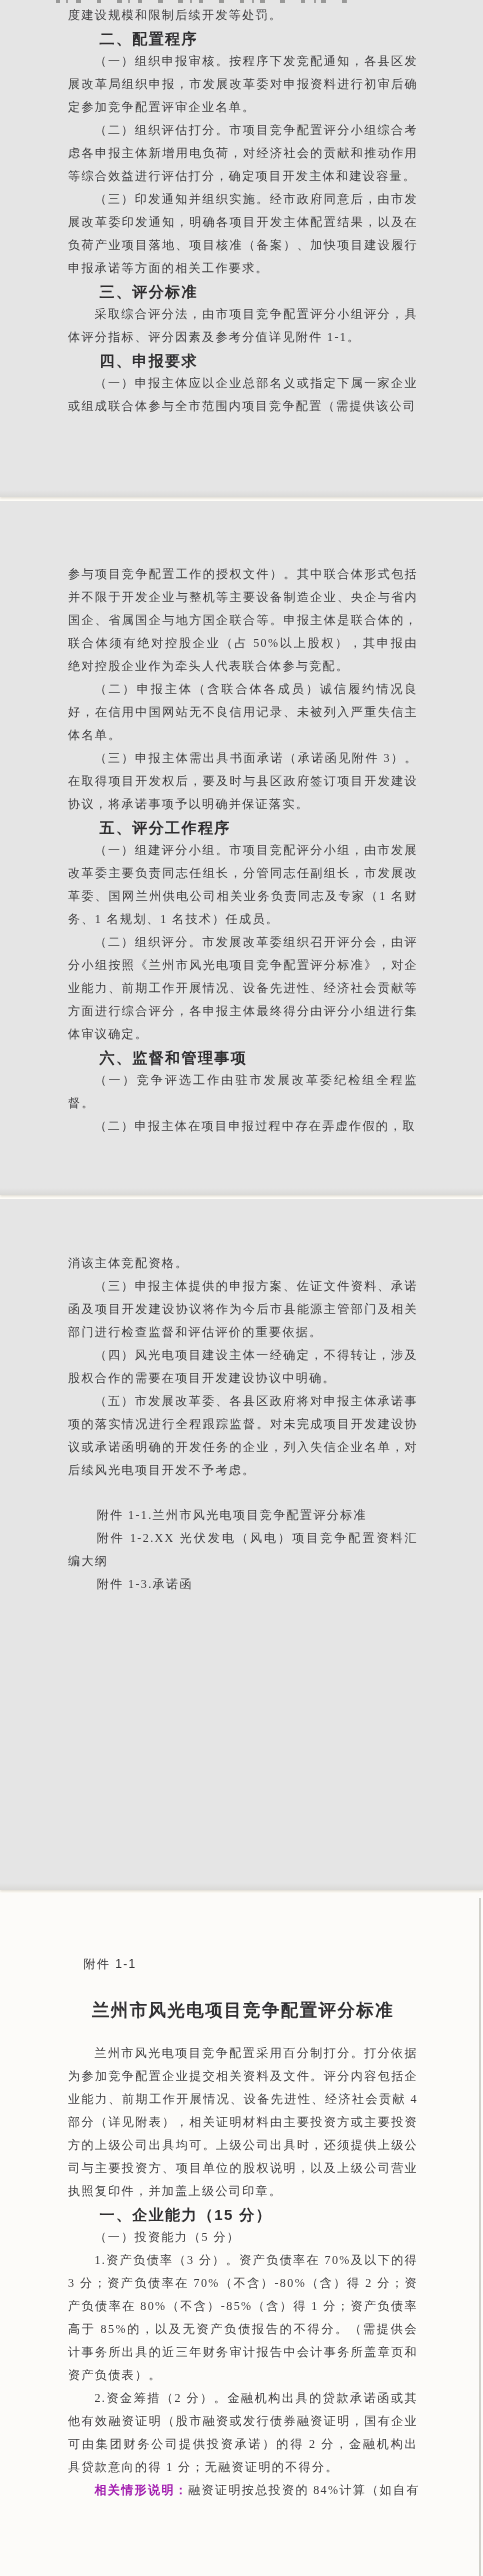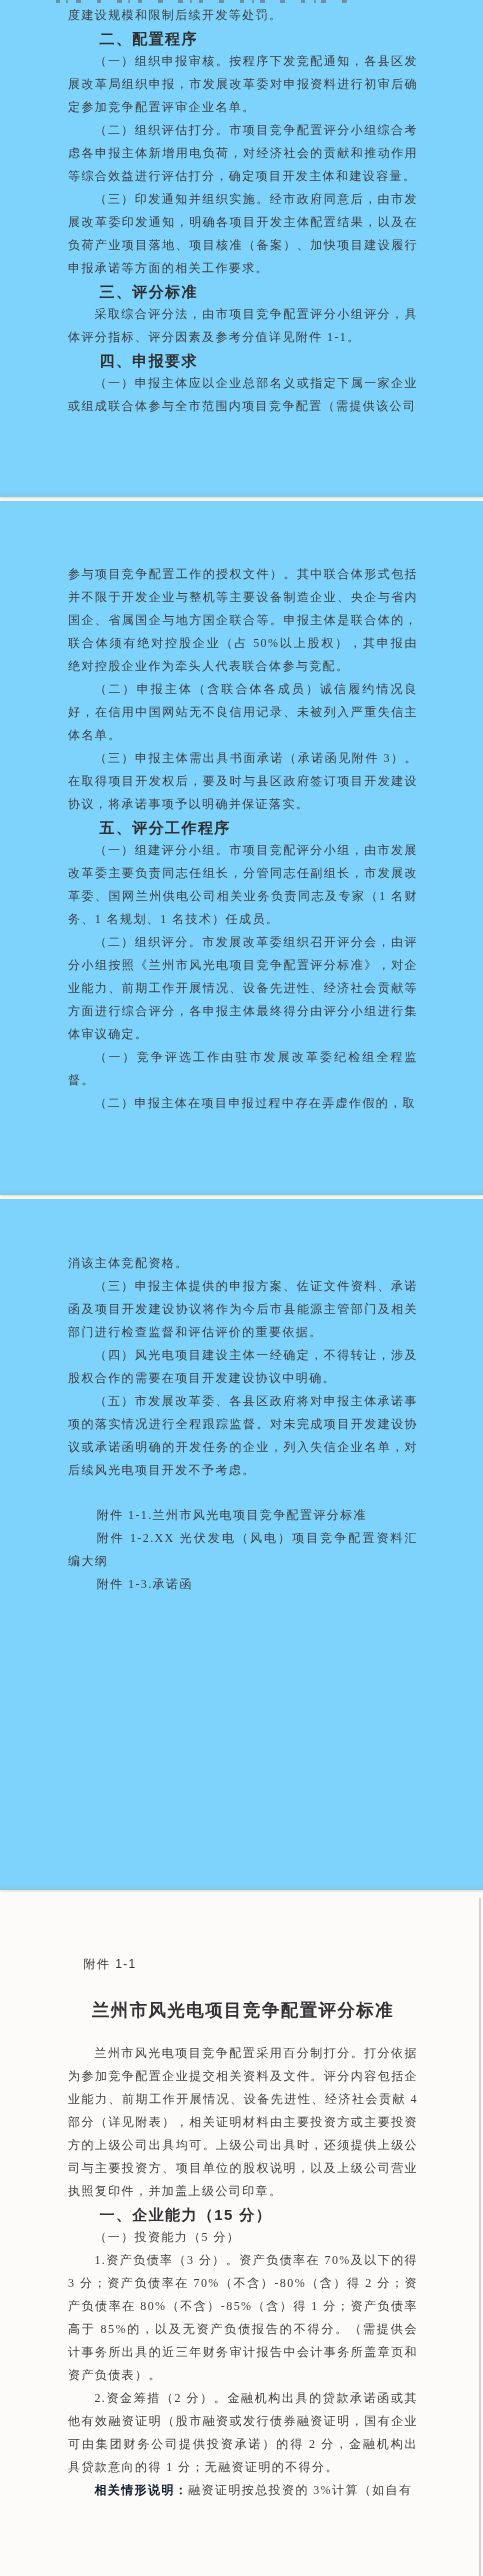--- a/index.html
+++ b/index.html
@@ -2,21 +2,21 @@
 <html style="font-size:12px"><head>
 <meta charset="utf-8">
 <style>
   html,body{margin:0;padding:0;background:#edebe4;}
   .canvas{
     position:relative;width:483px;height:2576px;overflow:hidden;
     background:#fffdf8;
     font-family:"Liberation Serif","DejaVu Serif",serif;
   }
   .page{
-    position:absolute;left:0;width:483px;background:#7dd3fc;overflow:hidden;
+    position:absolute;left:0;width:483px;background:#e5e5e5;overflow:hidden;
     box-shadow:0 1.5px 2.3px rgba(175,170,155,.38);
   }
   #page-1{top:0;height:497px;}
   #page-2{top:501px;height:694px;}
   #page-3{top:1199px;height:691px;}
   #page-4{top:1893px;height:739px;background:#fcfbf9;}
   .content{
     padding-left:68px;width:350px;
     color:#3d3c3e;font-size:12px;line-height:23px;letter-spacing:1.4px;
     text-align:justify;
@@ -32,21 +32,21 @@
   h2{font-family:"Liberation Sans","DejaVu Sans",sans-serif;color:#2f2e30;text-indent:2.1em;}
   .attach-block{margin-top:22px;}
   .attach{text-indent:2.4em;}
   .attach-label{text-indent:1.3em;font-family:"Liberation Sans","DejaVu Sans",sans-serif;color:#333234;}
   .doc-title{
     margin:19px 0 17.4px;text-align:center;text-indent:0;
     font-size:17.4px;line-height:30px;letter-spacing:1.5px;font-weight:700;color:#323133;
   }
   .sub-head{text-indent:2.2em;font-weight:400;}
   .note-line{text-indent:2.2em;white-space:nowrap;overflow:hidden;}
-  .note-label{font-weight:700;font-family:Liberation Serif, serif;color:#0f172a;}
+  .note-label{font-weight:700;font-family:Liberation Serif, serif;color:#a21caf;}
   
   .top-cut{
     position:absolute;top:0;left:56px;width:291px;height:3px;opacity:.55;
     background:
       repeating-linear-gradient(90deg,#5b5a58 0 4.5px,transparent 4.5px 20.4px),
       repeating-linear-gradient(90deg,transparent 0 9.8px,#6a6966 9.8px 12px,transparent 12px 31px);
   }
   .bottom-shade{position:absolute;left:0;right:0;bottom:0;height:6.8px;
     background:linear-gradient(to bottom,rgba(0,0,0,0),rgba(150,145,130,.14));}
   .scan-line-v{
@@ -75,20 +75,21 @@
   </div>
 
   <div class="page" id="page-2">
     <div class="content">
       <p class="p-cont">参与项目竞争配置工作的授权文件）。其中联合体形式包括并不限于开发企业与整机等主要设备制造企业、央企与省内国企、省属国企与地方国企联合等。申报主体是联合体的，联合体须有绝对控股企业（占 50%以上股权），其申报由绝对控股企业作为牵头人代表联合体参与竞配。</p>
       <p class="p-ind">（二）申报主体（含联合体各成员）诚信履约情况良好，在信用中国网站无不良信用记录、未被列入严重失信主体名单。</p>
       <p class="p-ind">（三）申报主体需出具书面承诺（承诺函见附件 3）。在取得项目开发权后，要及时与县区政府签订项目开发建设协议，将承诺事项予以明确并保证落实。</p>
       <h2>五、评分工作程序</h2>
       <p class="p-ind">（一）组建评分小组。市项目竞配评分小组，由市发展改革委主要负责同志任组长，分管同志任副组长，市发展改革委、国网兰州供电公司相关业务负责同志及专家（1 名财务、1 名规划、1 名技术）任成员。</p>
       <p class="p-ind">（二）组织评分。市发展改革委组织召开评分会，由评分小组按照《兰州市风光电项目竞争配置评分标准》，对企业能力、前期工作开展情况、设备先进性、经济社会贡献等方面进行综合评分，各申报主体最终得分由评分小组进行集体审议确定。</p>
+      <h2>六、监督和管理事项</h2>
       <p class="p-ind">（一）竞争评选工作由驻市发展改革委纪检组全程监督。</p>
       <p class="p-ind">（二）申报主体在项目申报过程中存在弄虚作假的，取</p>
     </div>
     <div class="bottom-shade"></div>
   </div>
 
   <div class="page" id="page-3">
     <div class="content">
       <p class="p-cont">消该主体竞配资格。</p>
       <p class="p-ind">（三）申报主体提供的申报方案、佐证文件资料、承诺函及项目开发建设协议将作为今后市县能源主管部门及相关部门进行检查监督和评估评价的重要依据。</p>
@@ -107,19 +108,19 @@
     <div class="scan-line-v"></div>
     <div class="content">
       <p class="p-cont attach-label">附件 1-1</p>
       <h2 class="doc-title">兰州市风光电项目竞争配置评分标准</h2>
       <p class="p-ind">兰州市风光电项目竞争配置采用百分制打分。打分依据为参加竞争配置企业提交相关资料及文件。评分内容包括企业能力、前期工作开展情况、设备先进性、经济社会贡献 4 部分（详见附表），相关证明材料由主要投资方或主要投资方的上级公司出具均可。上级公司出具时，还须提供上级公司与主要投资方、项目单位的股权说明，以及上级公司营业执照复印件，并加盖上级公司印章。</p>
       <h2>一、企业能力（15 分）</h2>
       <p class="p-ind sub-head">（一）投资能力（5 分）</p>
       <p class="p-ind">1.资产负债率（3 分）。资产负债率在 70%及以下的得 3 分；资产负债率在 70%（不含）-80%（含）得 2 分；资产负债率在 80%（不含）-85%（含）得 1 分；资产负债率高于 85%的，以及无资产负债报告的不得分。（需提供会计事务所出具的近三年财务审计报告中会计事务所盖章页和资产负债表）。</p>
       <p class="p-ind">2.资金筹措（2 分）。金融机构出具的贷款承诺函或其他有效融资证明（股市融资或发行债券融资证明，国有企业可由集团财务公司提供投资承诺）的得 2 分，金融机构出具贷款意向的得 1 分；无融资证明的不得分。</p>
       <p class="note-line">
-        <span class="note-label">相关情形说明：</span><span>融资证明按总投资的 3%计算（如自有</span>
+        <span class="note-label">相关情形说明：</span><span>融资证明按总投资的 84%计算（如自有</span>
       </p>
     </div>
   </div>
 
 </div>
 
 
 </body></html>

